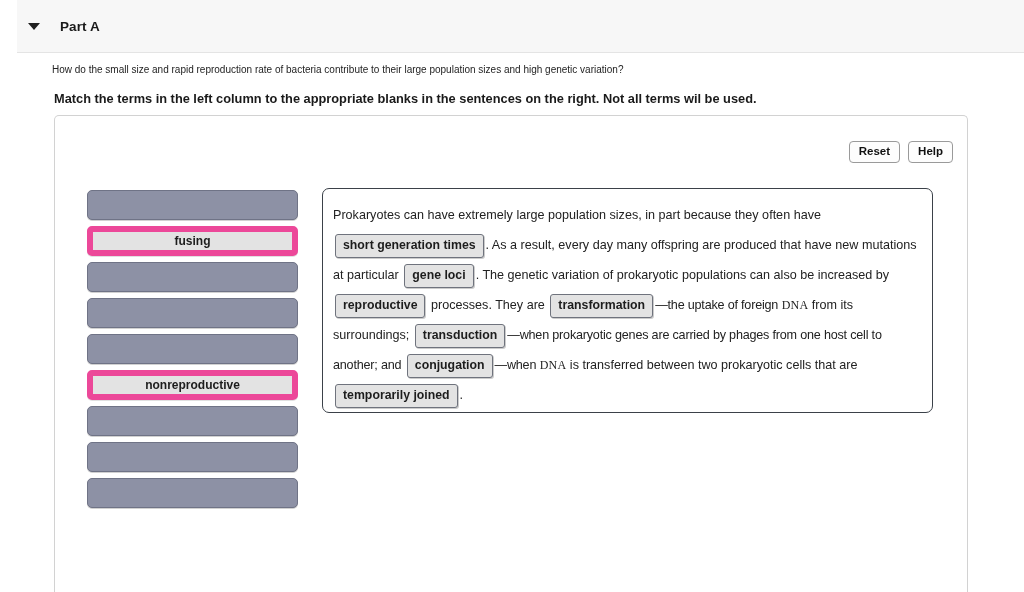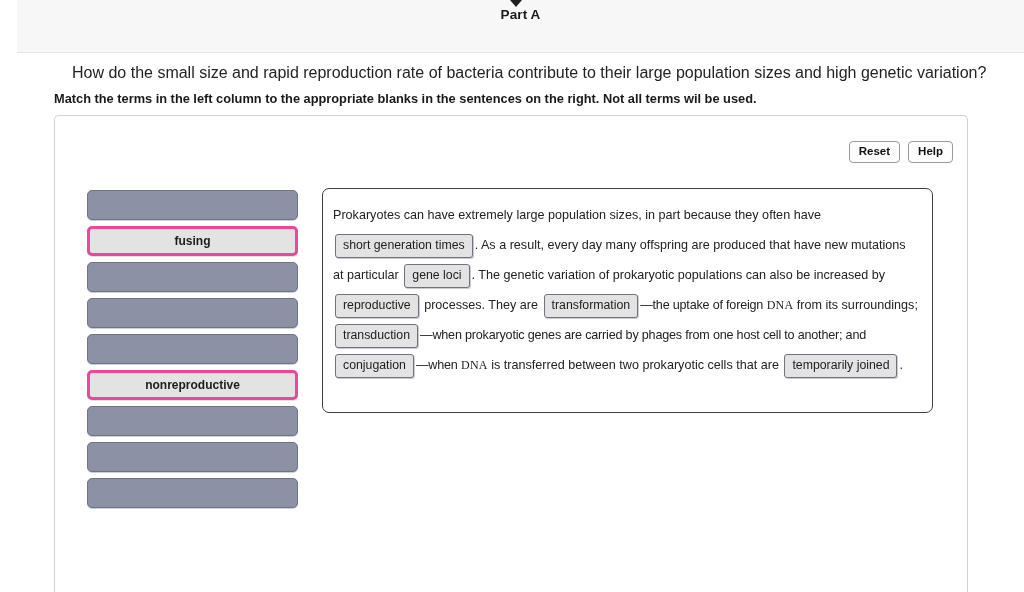--- a/index.html
+++ b/index.html
@@ -20,44 +20,43 @@
   .part-header {
     position: absolute;
     left: 17px;
     top: 0;
     width: 1007px;
     height: 52px;
     background: #f7f7f7;
     border-bottom: 1px solid #e4e4e4;
     display: flex;
     align-items: center;
-    flex-direction: column;
   }
   .caret {
     width: 0;
     height: 0;
     margin-left: 11px;
     margin-right: 20px;
     border-left: 6px solid transparent;
     border-right: 6px solid transparent;
     border-top: 7px solid #1f1f1f;
   }
   .part-title {
     font-size: 13.5px;
     font-weight: bold;
     letter-spacing: .1px;
     color: #1a1a1a;
   }
 
   
   .question {
     position: absolute;
-    left: 72px;
+    left: 52px;
     top: 64px;
-    font-size: 16px;
+    font-size: 10px;
     color: #232323;
     letter-spacing: 0px;
   }
   .instruction {
     position: absolute;
     left: 54px;
     top: 91px;
     font-size: 12.8px;
     font-weight: bold;
     color: #1a1a1a;
@@ -119,21 +118,21 @@
     color: #1d1d1d;
     cursor: pointer;
   }
   .term-box.filled {
     background: #8d91a5;
     border: 1px solid #6f7386;
     box-shadow: 0 1px 0 rgba(0,0,0,.18);
   }
   .term-box.available {
     background: #e3e3e3;
-    border: 3px solid #ec4899;
+    border: 6px solid #ec4899;
     box-shadow: 0 1px 0 rgba(0,0,0,.12);
   }
 
   
   .sentence-panel {
     position: absolute;
     left: 267px;
     top: 72px;
     width: 611px;
     height: 225px;
@@ -146,21 +145,21 @@
   .sentence-body {
     font-size: 12.6px;
     color: #222;
     line-height: 30px;
   }
   .blank {
     display: inline-block;
     background: #e3e3e3;
     border: 1.5px solid #6f737d;
     border-radius: 3px;
-    font-weight: normal;
+    font-weight: bold;
     font-size: 12.3px;
     color: #1d1d1d;
     padding: 3px 7px 4px 7px;
     line-height: 15px;
     margin: 0 2px;
     vertical-align: middle;
     box-shadow: 1px 1px 0 rgba(0,0,0,.20);
     cursor: pointer;
   }
   .mathdna {

